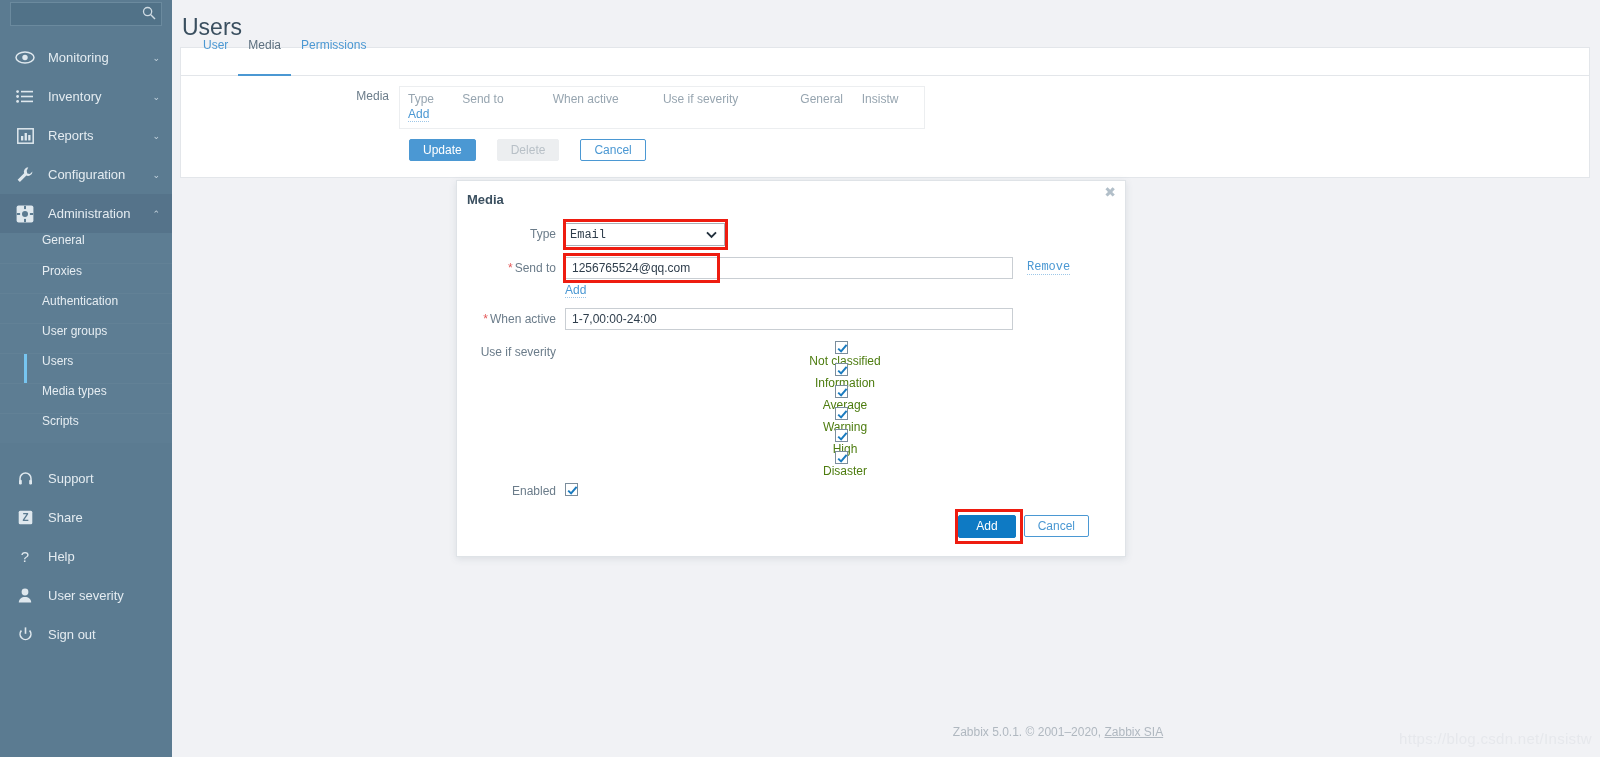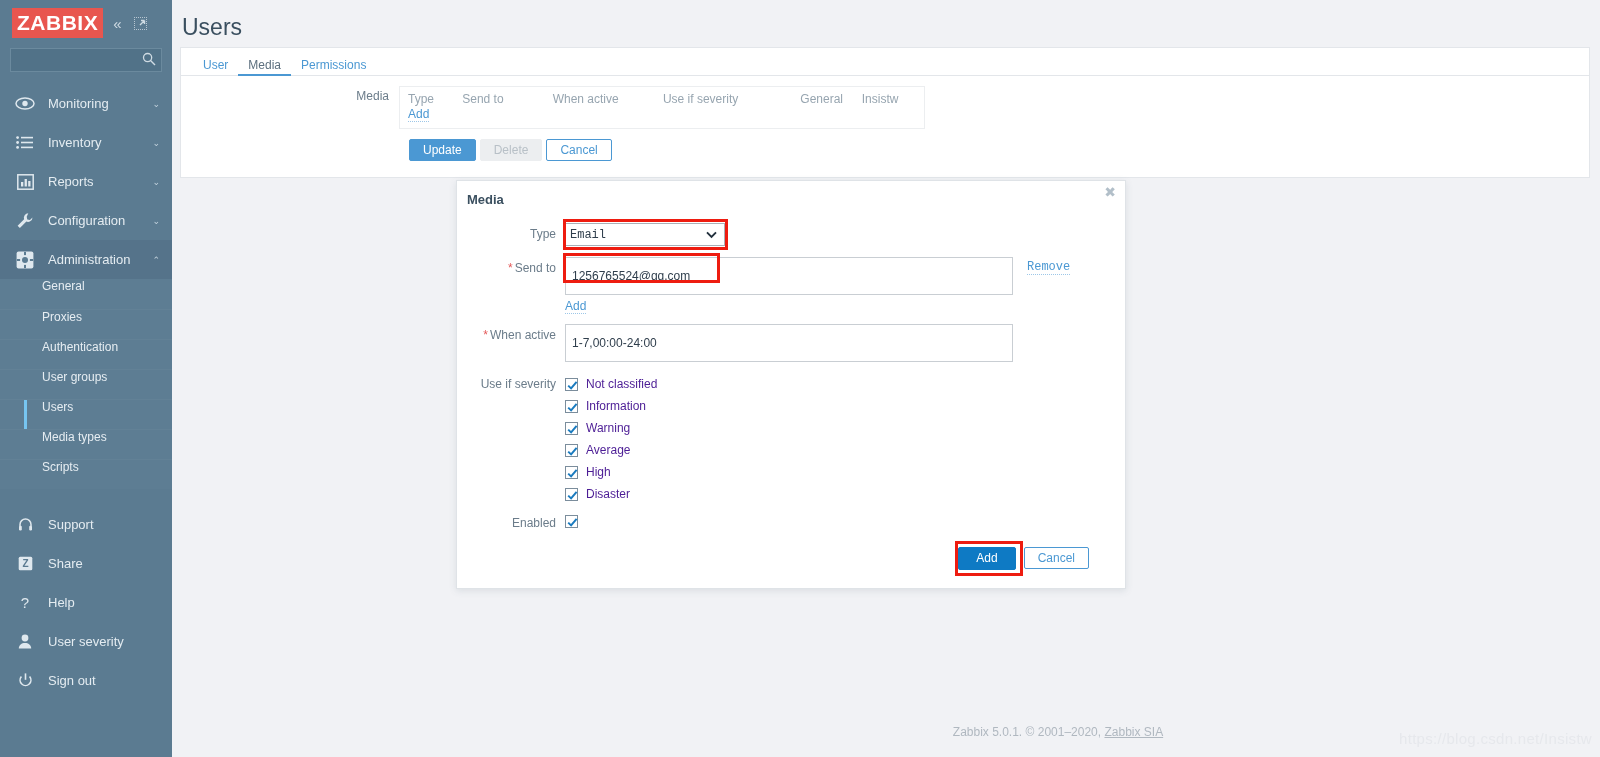--- a/index.html
+++ b/index.html
@@ -151,21 +151,21 @@
   }
   #tabs {
     height: 28px;
     border-bottom: 1px solid #e3e6ea;
     display: flex; align-items: flex-end;
     padding-left: 12px;
   }
   .tab {
     font-size: 12px;
     color: #4b98d3;
-    padding: 4px 10px 2px 10px;
+    padding: 4px 10px 22px 10px;
     cursor: pointer;
     border-bottom: 2px solid transparent;
     margin-bottom: -1px;
   }
   .tab.active {
     color: #5c6f7e;
     border-bottom: 2px solid #4b98d3;
   }
 
   #form-body { padding: 10px 0 16px 0; min-height: 88px; }
@@ -201,21 +201,21 @@
     cursor: pointer;
     border-bottom: 1px dotted #9dc7e8;
     display: inline-block;
     line-height: 13px;
   }
   .media-add { padding: 1px 8px 6px 8px; }
 
   #btn-row {
     display: flex;
     padding: 10px 0 0 228px;
-    gap: 4px;
+    gap: 21px;
   }
   .btn {
     font-size: 12px;
     height: 22px;
     padding: 0 13px;
     border-radius: 2px;
     cursor: pointer;
     font-family: "Liberation Sans", sans-serif;
     border: 1px solid transparent;
     line-height: 20px;
@@ -283,21 +283,21 @@
     -webkit-appearance: none;
     appearance: none;
   }
   .selwrap { position: relative; display: inline-block; }
   .selwrap .arrow {
     position: absolute; right: 8px; top: 5px;
     pointer-events: none; color: #22303d;
   }
 
   input.ztext {
-    height: 38px;
+    height: 22px;
     border: 1px solid #c9ced3;
     background: #ffffff;
     color: #2f3e4c;
     font-size: 12px;
     padding: 0 6px;
     font-family: "Liberation Sans", sans-serif;
     border-radius: 0;
     outline: none;
   }
   #sendto-input { width: 448px; }
@@ -309,21 +309,22 @@
     border-bottom: 1px dotted #9dc7e8;
     font-size: 12px;
     display: inline-block;
     line-height: 13px;
   }
 
   .cbrow {
     display: flex; align-items: center;
     height: 22px;
     font-size: 12px;
-    color: #4c1d95;
+    color: #4d7c0f;
+    flex-direction: column;
   }
   .zcb {
     width: 13px; height: 13px;
     border: 1px solid #7b8d9c;
     background: #ffffff;
     margin-right: 8px;
     position: relative;
     flex: 0 0 13px;
     cursor: pointer;
   }
@@ -359,29 +360,20 @@
     font-size: 15px;
     letter-spacing: 0.3px;
     user-select: none;
   }
 </style>
 </head>
 <body>
 
 <div id="sidebar">
 
-  <div id="sidebar-logo-row">
-    <div class="logo-box">ZABBIX</div>
-    <span class="hdr-icon collapse">«</span>
-    <span class="hdr-icon expand">
-      <svg width="10" height="10" viewBox="0 0 10 10">
-          <path d="M8.5 1.5 L4 6 M8.5 1.5 L8.5 5 M8.5 1.5 L5 1.5" stroke="#cfdbe3" stroke-width="1.4" fill="none"></path>
-        </svg>
-    </span>
-  </div>
 
   <div id="searchwrap">
     <input id="sidebar-search" type="text" placeholder="" style="">
     <span class="sicon">
       <svg width="14" height="14" viewBox="0 0 14 14">
           <circle cx="5.6" cy="5.6" r="4.1" stroke="#cfdbe3" stroke-width="1.3" fill="none"></circle>
           <line x1="8.8" y1="8.8" x2="13" y2="13" stroke="#cfdbe3" stroke-width="1.4"></line>
         </svg>
     </span>
   </div>
@@ -635,30 +627,30 @@
             </span>
             <span>Information</span>
           </div>
 
           <div class="cbrow">
             <span class="zcb">
               <svg width="11" height="11" viewBox="0 0 11 11">
                   <path d="M1.2 5.6 L4.1 8.4 L9.6 1.8" stroke="#1a7bbf" stroke-width="2" fill="none"></path>
                 </svg>
             </span>
-            <span>Warning</span>
+            <span>Average</span>
           </div>
 
           <div class="cbrow">
             <span class="zcb">
               <svg width="11" height="11" viewBox="0 0 11 11">
                   <path d="M1.2 5.6 L4.1 8.4 L9.6 1.8" stroke="#1a7bbf" stroke-width="2" fill="none"></path>
                 </svg>
             </span>
-            <span>Average</span>
+            <span>Warning</span>
           </div>
 
           <div class="cbrow">
             <span class="zcb">
               <svg width="11" height="11" viewBox="0 0 11 11">
                   <path d="M1.2 5.6 L4.1 8.4 L9.6 1.8" stroke="#1a7bbf" stroke-width="2" fill="none"></path>
                 </svg>
             </span>
             <span>High</span>
           </div>

